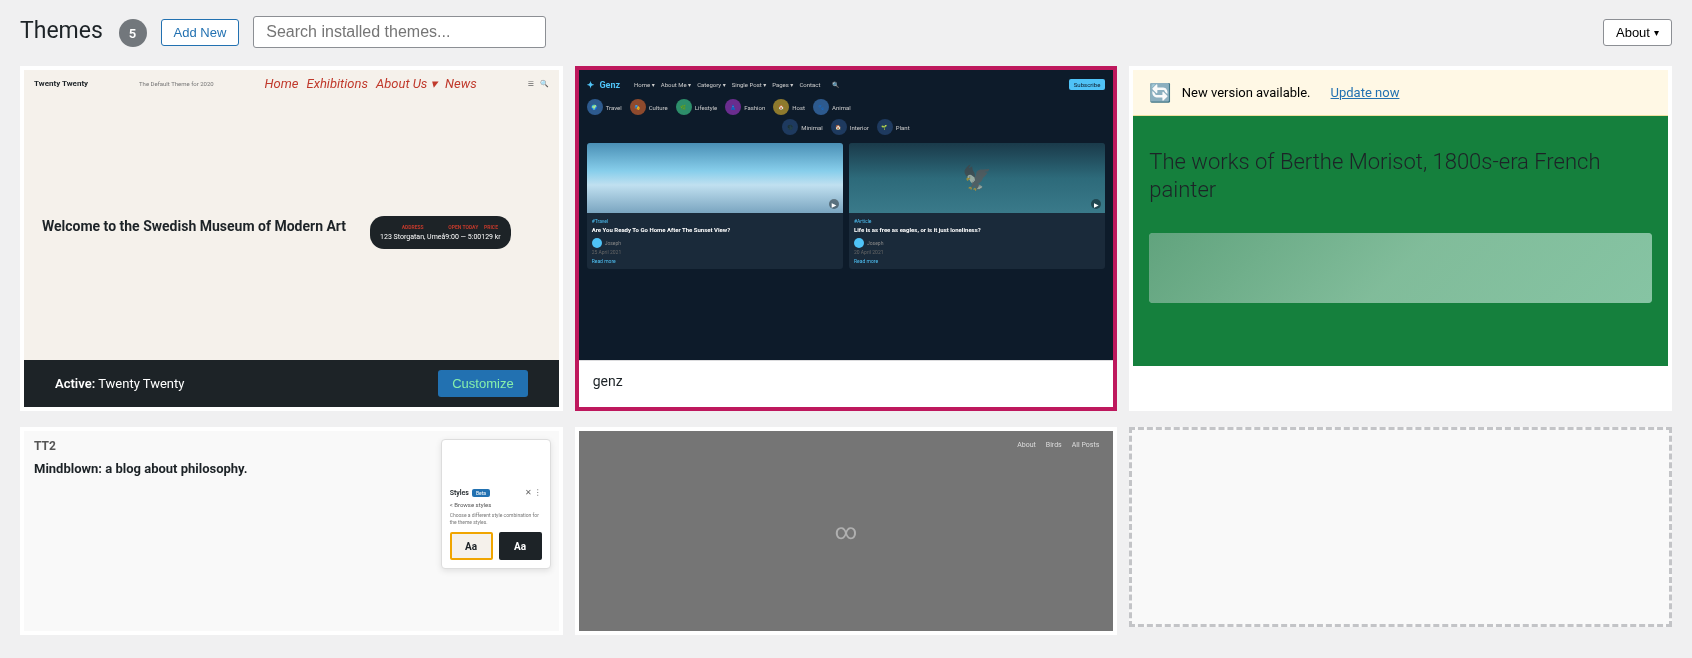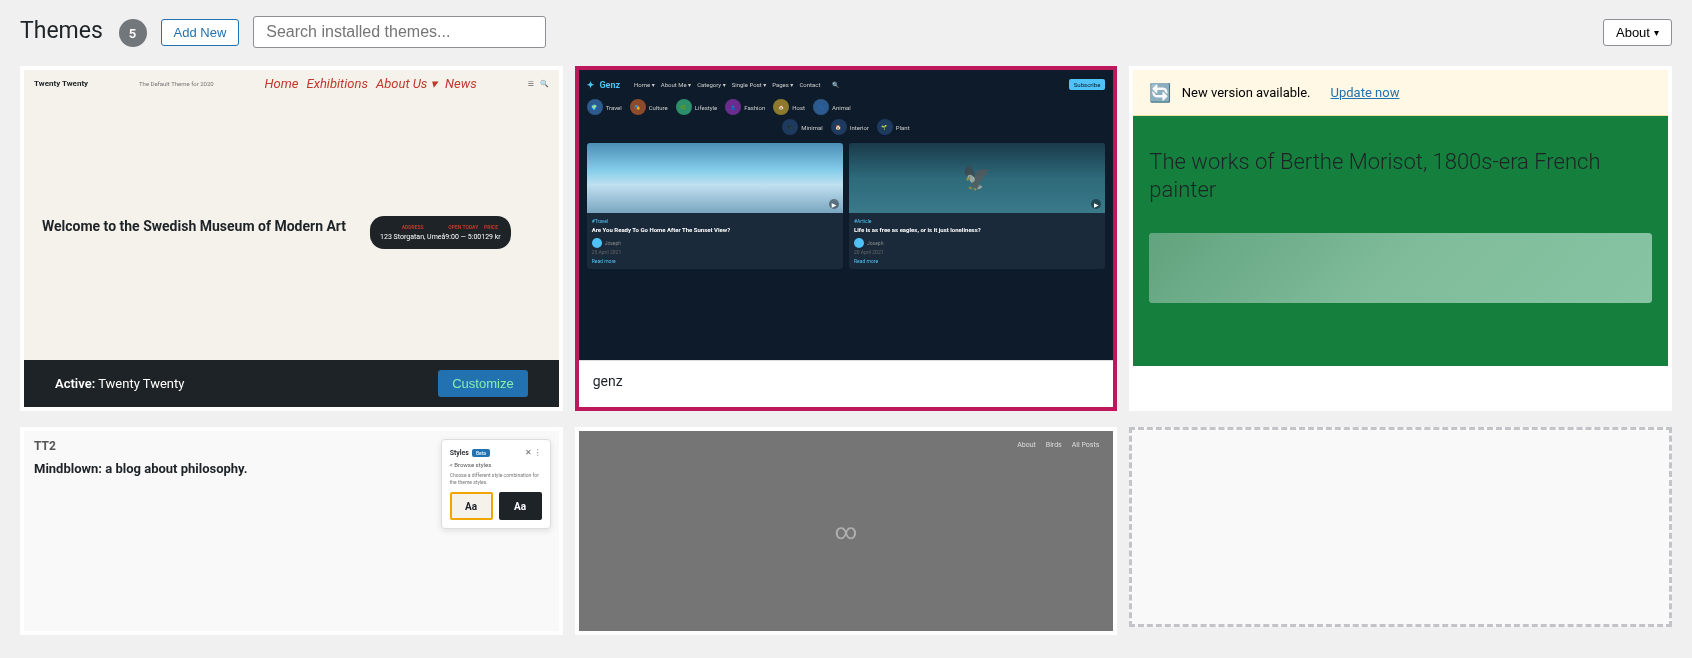--- a/index.html
+++ b/index.html
@@ -321,21 +321,21 @@
       right: 8px;
       top: 8px;
       background: #fff;
       border: 1px solid #ddd;
       border-radius: 4px;
       padding: 8px;
       font-size: 6px;
       width: 110px;
       box-shadow: 0 2px 6px rgba(0,0,0,0.1);
     }
-    .tt2-styles-header { display: flex; justify-content: space-between; align-items: center; margin-bottom: 4px; }
+    .tt2-styles-header { display: flex; justify-content: space-between; align-items: center; margin-bottom: 4px; margin-top: 40px; }
     .tt2-styles-title { font-size: 7px; color: #1d2327; font-weight: 600; }
     .tt2-beta { background: #2271b1; color: #fff; font-size: 5px; padding: 1px 4px; border-radius: 2px; margin-left: 3px; }
     .tt2-browse { font-size: 6px; color: #555; margin-bottom: 4px; }
     .tt2-desc { font-size: 5px; color: #777; margin-bottom: 6px; line-height: 1.4; }
     .tt2-style-options { display: flex; gap: 6px; }
     .tt2-style-opt {
       width: 52px; height: 28px;
       border: 2px solid transparent;
       border-radius: 2px;
       display: flex;

